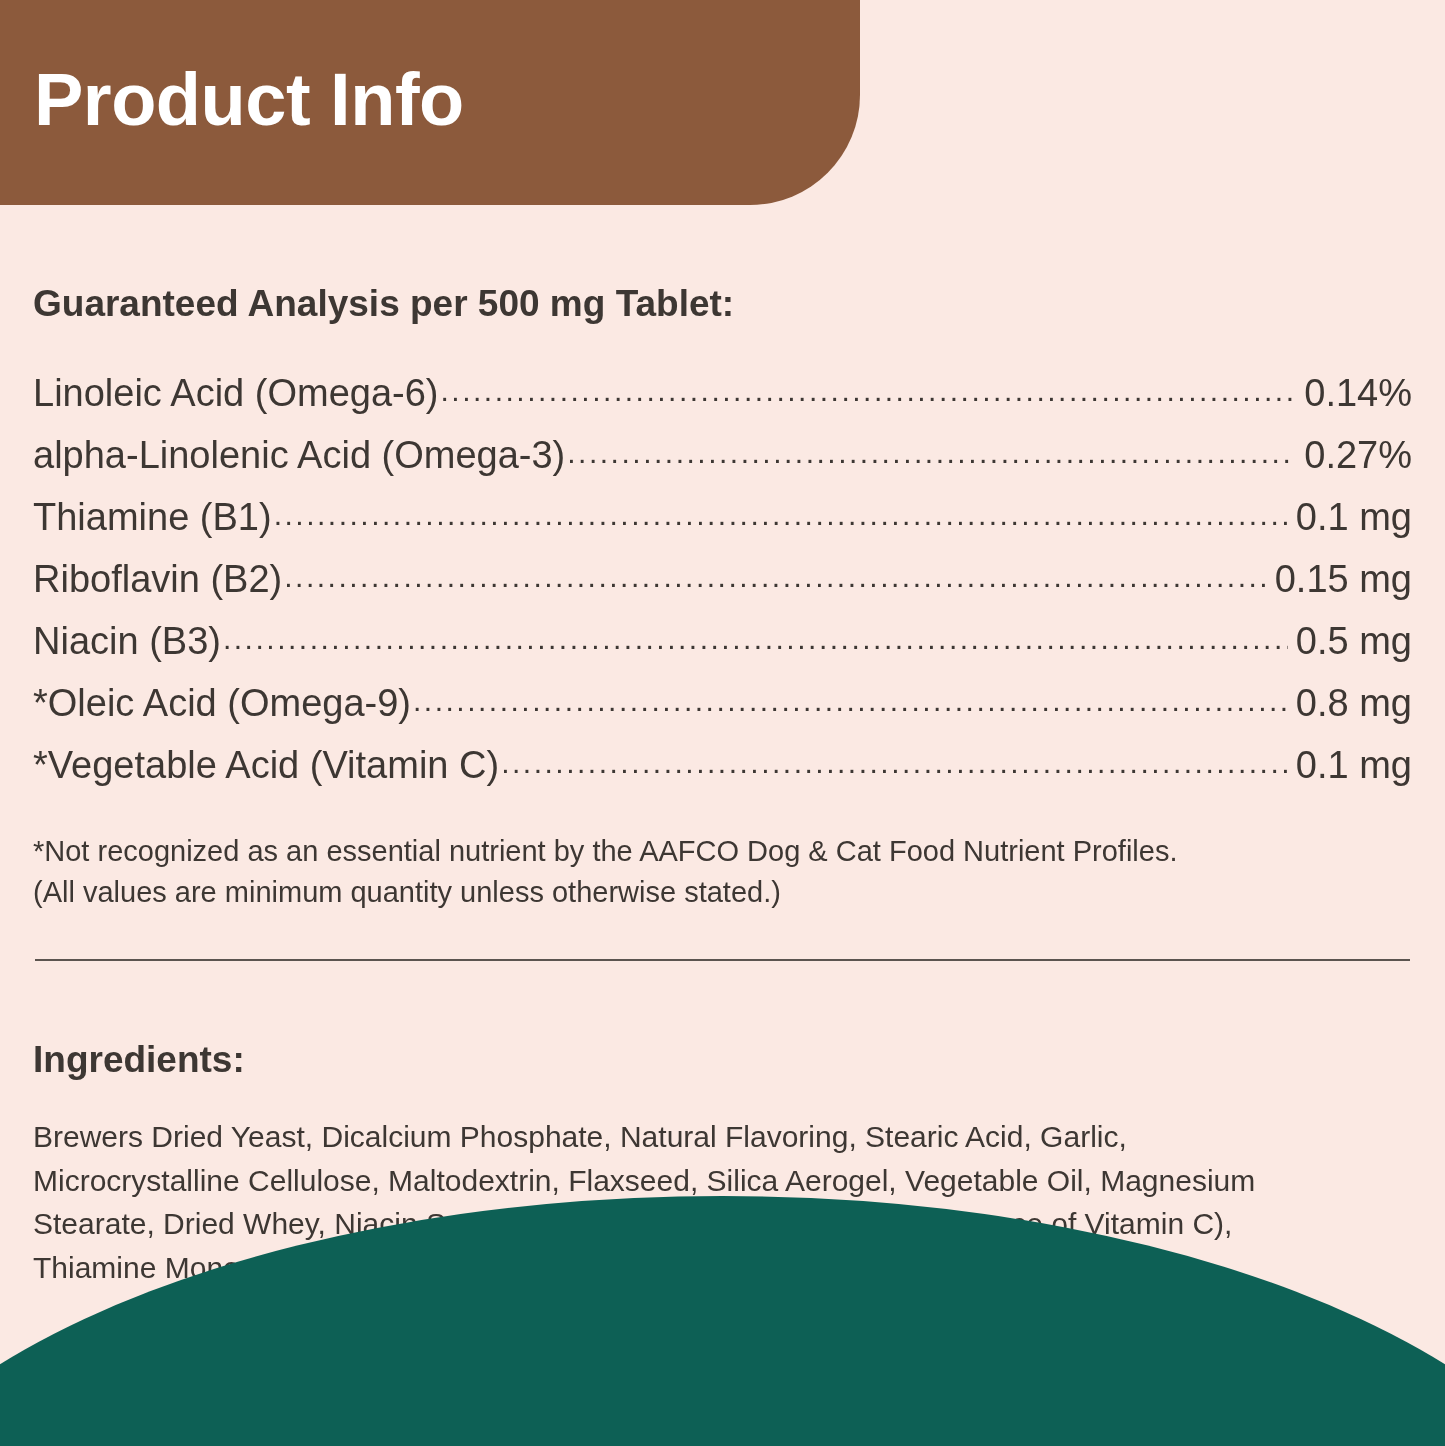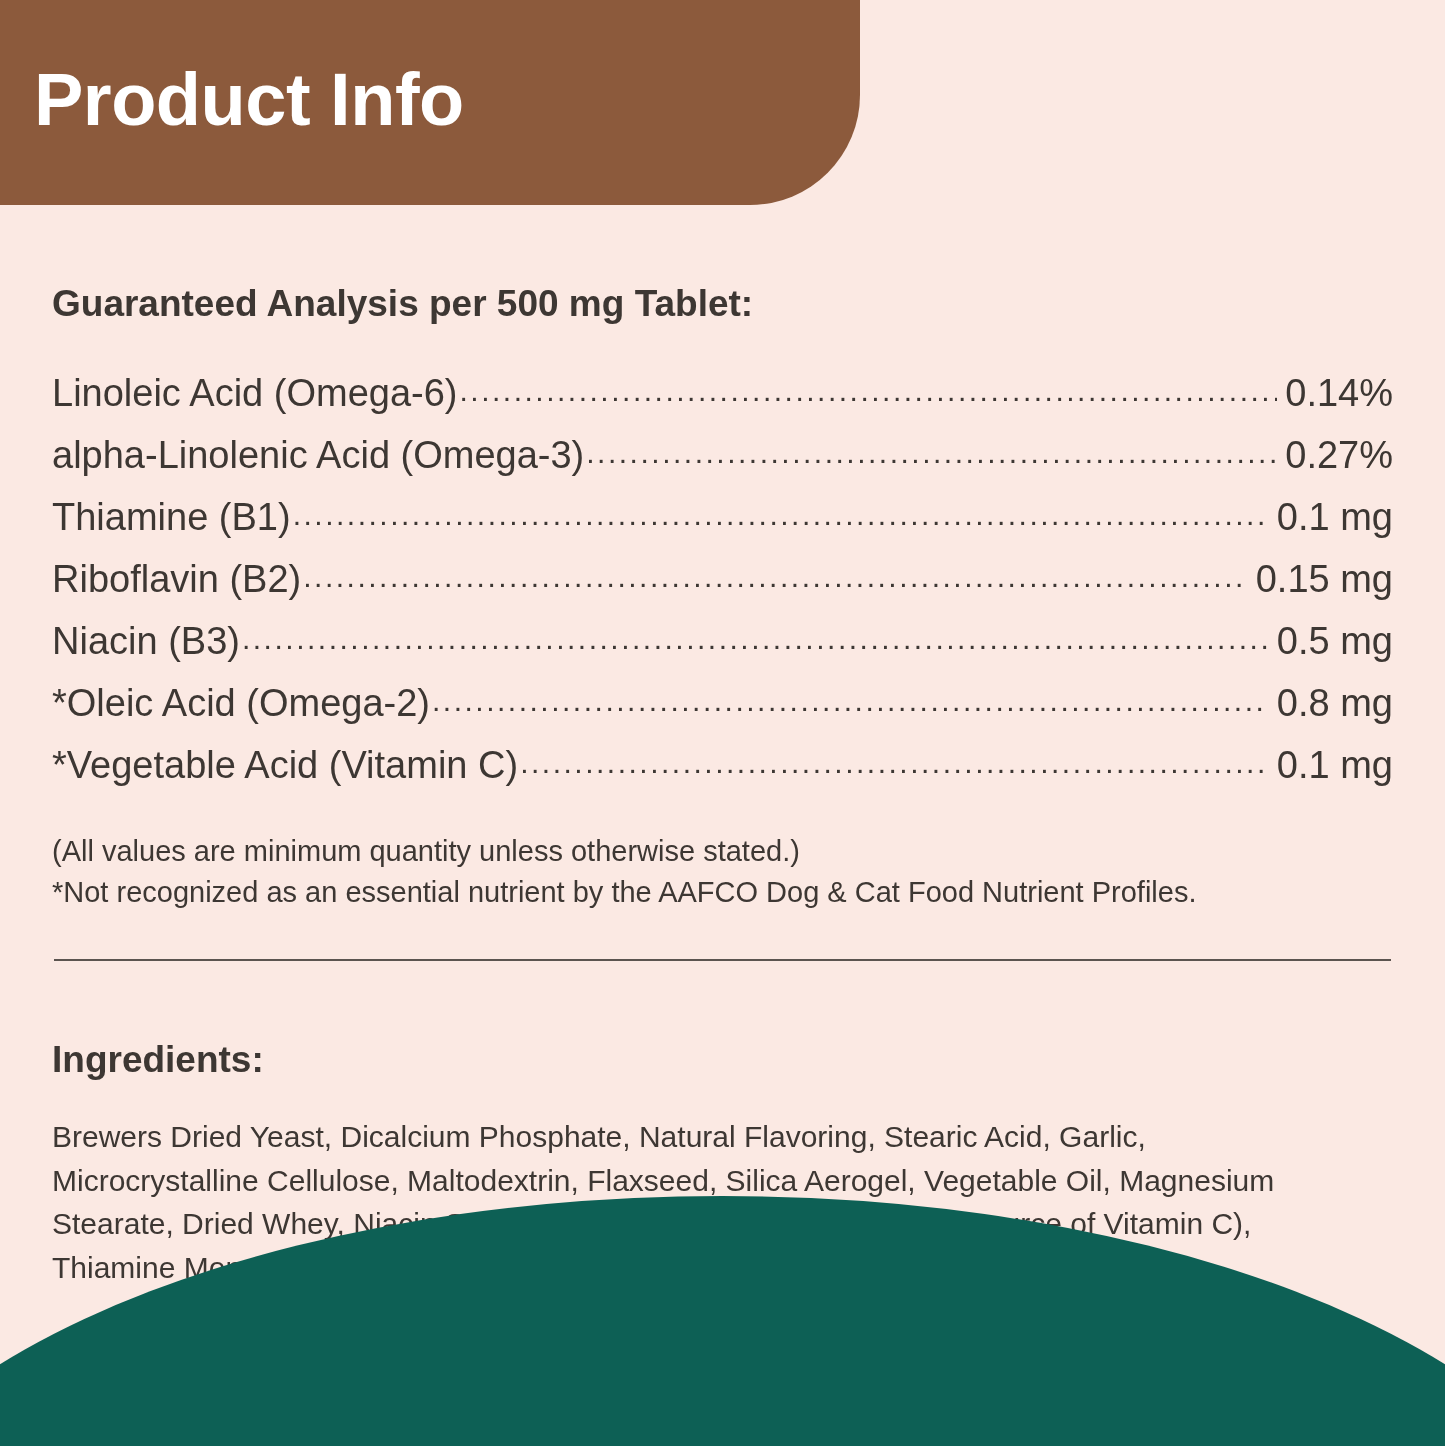--- a/index.html
+++ b/index.html
@@ -37,21 +37,21 @@
     line-height: 1;
     margin-top: -6px;
   }
 
   
   .content {
     position: absolute;
     top: 205px;
     left: 0;
     right: 0;
-    padding: 0 52px;
+    padding: 0 33px;
     box-sizing: border-box;
   }
 
   .section-title {
     font-size: 37px;
     font-weight: bold;
     color: #3d3733;
     margin-top: 78px;
     margin-bottom: 34px;
   }
@@ -163,34 +163,34 @@
       <span class="ga-name">Riboflavin (B2)</span>
       <span class="ga-dots"></span>
       <span class="ga-value">0.15 mg</span>
     </li>
     <li class="ga-row">
       <span class="ga-name">Niacin (B3)</span>
       <span class="ga-dots"></span>
       <span class="ga-value">0.5 mg</span>
     </li>
     <li class="ga-row">
-      <span class="ga-name">*Oleic Acid (Omega-2)</span>
+      <span class="ga-name">*Oleic Acid (Omega-9)</span>
       <span class="ga-dots"></span>
       <span class="ga-value">0.8 mg</span>
     </li>
     <li class="ga-row">
       <span class="ga-name">*Vegetable Acid (Vitamin C)</span>
       <span class="ga-dots"></span>
       <span class="ga-value">0.1 mg</span>
     </li>
   </ul>
 
   <div class="notes">
+    <div>*Not recognized as an essential nutrient by the AAFCO Dog &amp; Cat Food Nutrient Profiles.</div>
     <div>(All values are minimum quantity unless otherwise stated.)</div>
-    <div>*Not recognized as an essential nutrient by the AAFCO Dog &amp; Cat Food Nutrient Profiles.</div>
   </div>
 
   <hr class="divider">
 
   <div class="section-title">Ingredients:</div>
 
   <div class="ingredients-body">Brewers Dried Yeast, Dicalcium Phosphate, Natural Flavoring, Stearic Acid, Garlic, Microcrystalline Cellulose, Maltodextrin, Flaxseed, Silica Aerogel, Vegetable Oil, Magnesium Stearate, Dried Whey, Niacin Supplement, Riboflavin, Ascorbic Acid (Source of Vitamin C), Thiamine Mononitrate, Citric Acid (a preservative), Mixed Tocopherols (a preservative).</div>
 
 </div>
 

